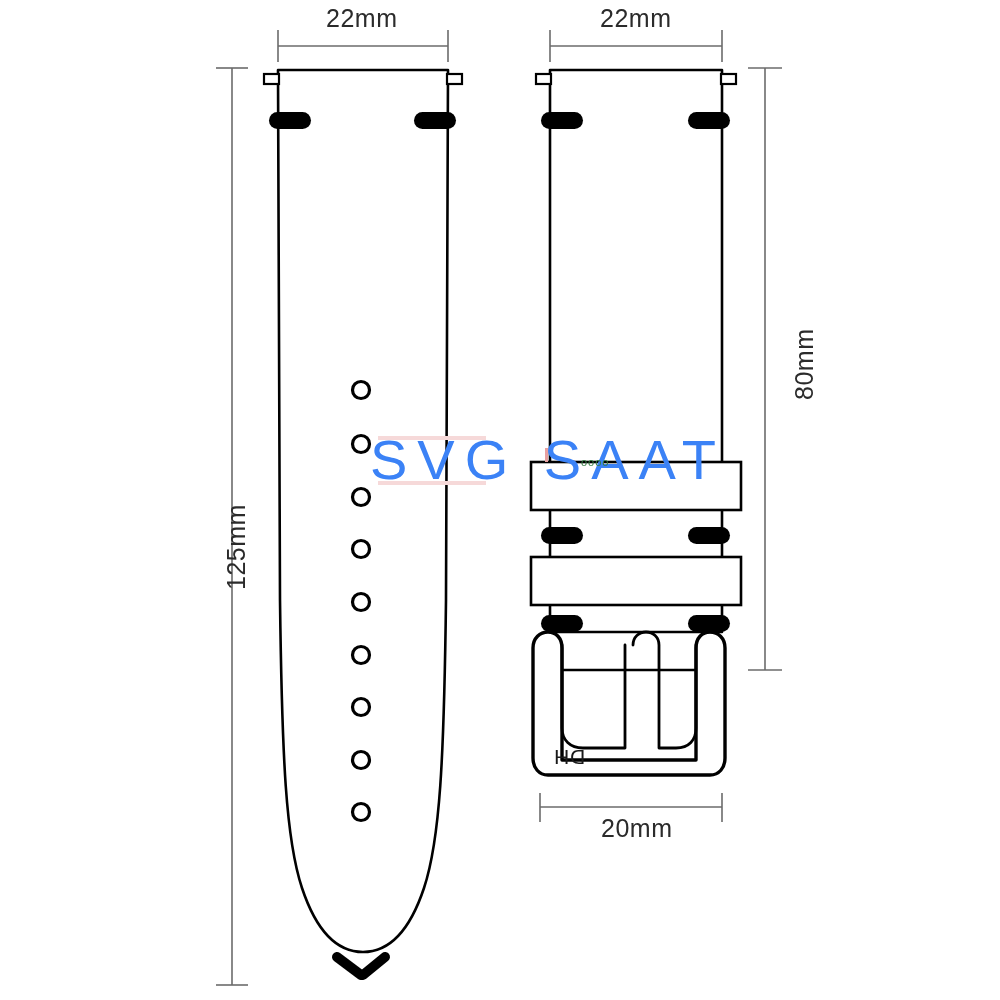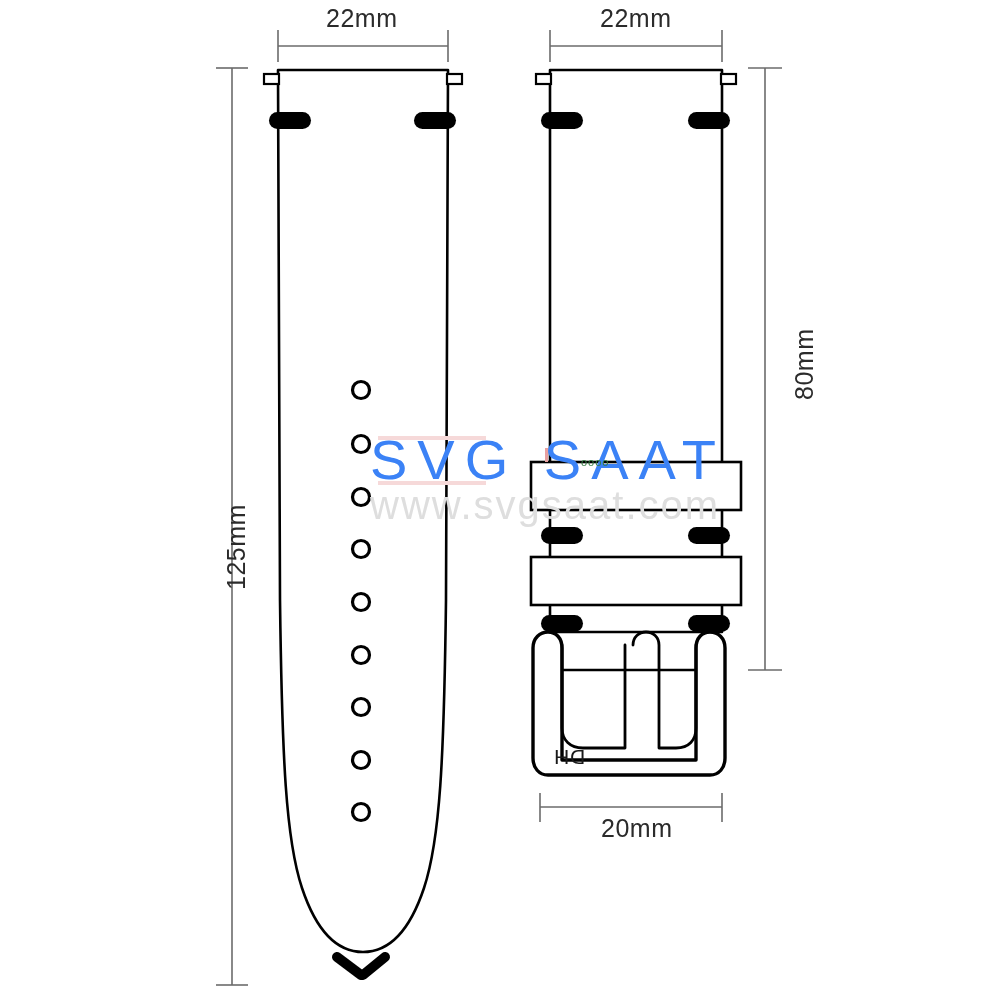--- a/index.html
+++ b/index.html
@@ -218,21 +218,20 @@
       <line x1="562" y1="670" x2="696" y2="670" stroke="#000000" stroke-width="2.4"></line>
     </g>
 
   </svg>
 
   <div class="wm-bar" id="wm-bar-top"></div>
   <div class="wm-bar" id="wm-bar-bot"></div>
   <div id="wm-tick"></div>
   <div class="wm" id="wm-main">SVG SAAT</div>
   <div id="wm-dots">oooo</div>
-  <div class="wm" id="wm-url">www.svgsaat.com</div>
 
   <div class="dim-text" style="left:326px; top:4px;">22mm</div>
 
   <div class="dim-text" style="left:600px; top:4px;">22mm</div>
 
   <div class="dim-text rot90" style="left:222px; top:590px;">125mm</div>
 
   <div class="dim-text rot90" style="left:790px; top:400px;">80mm</div>
 
   <div class="dim-text" style="left:601px; top:814px;">20mm</div>

